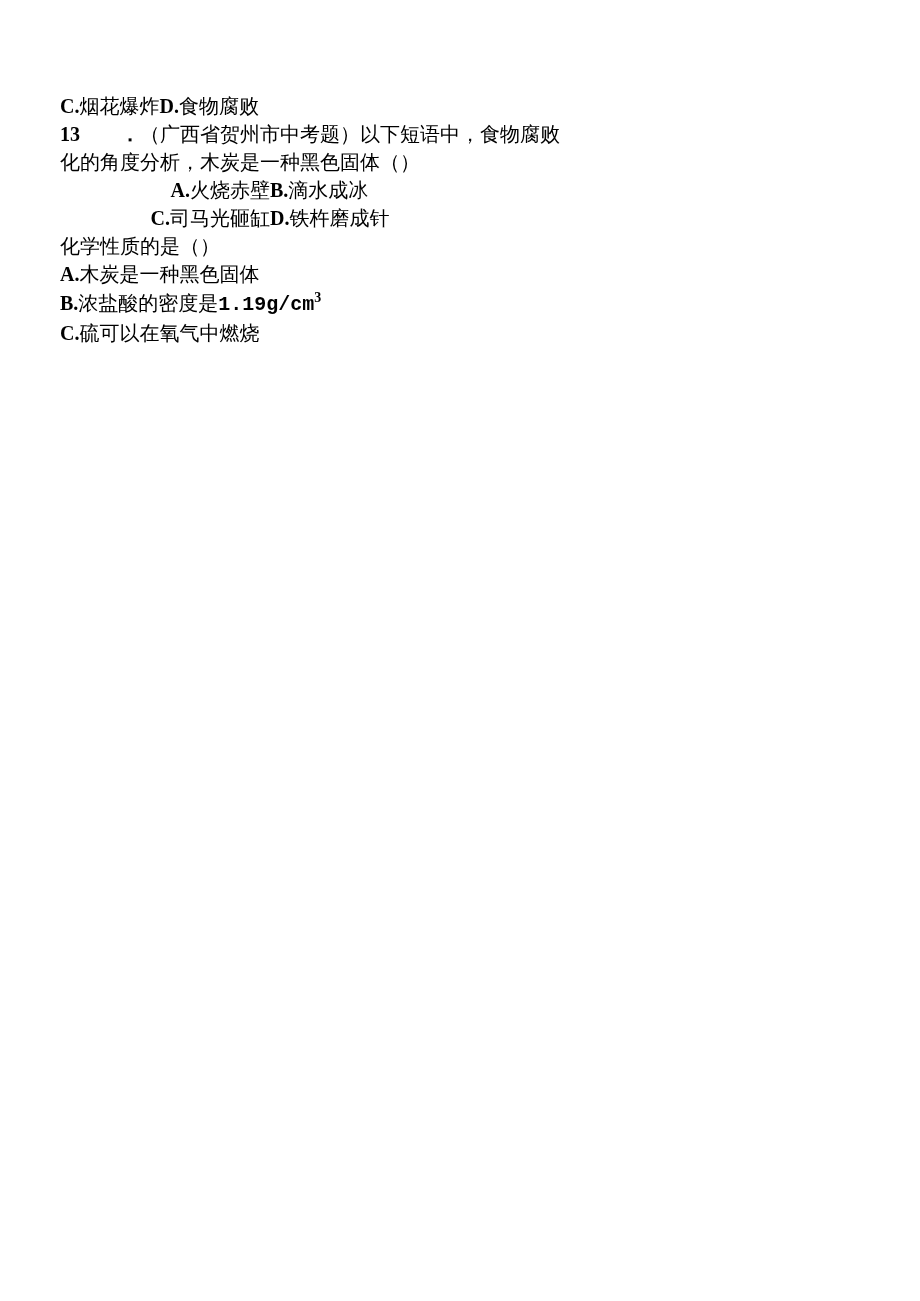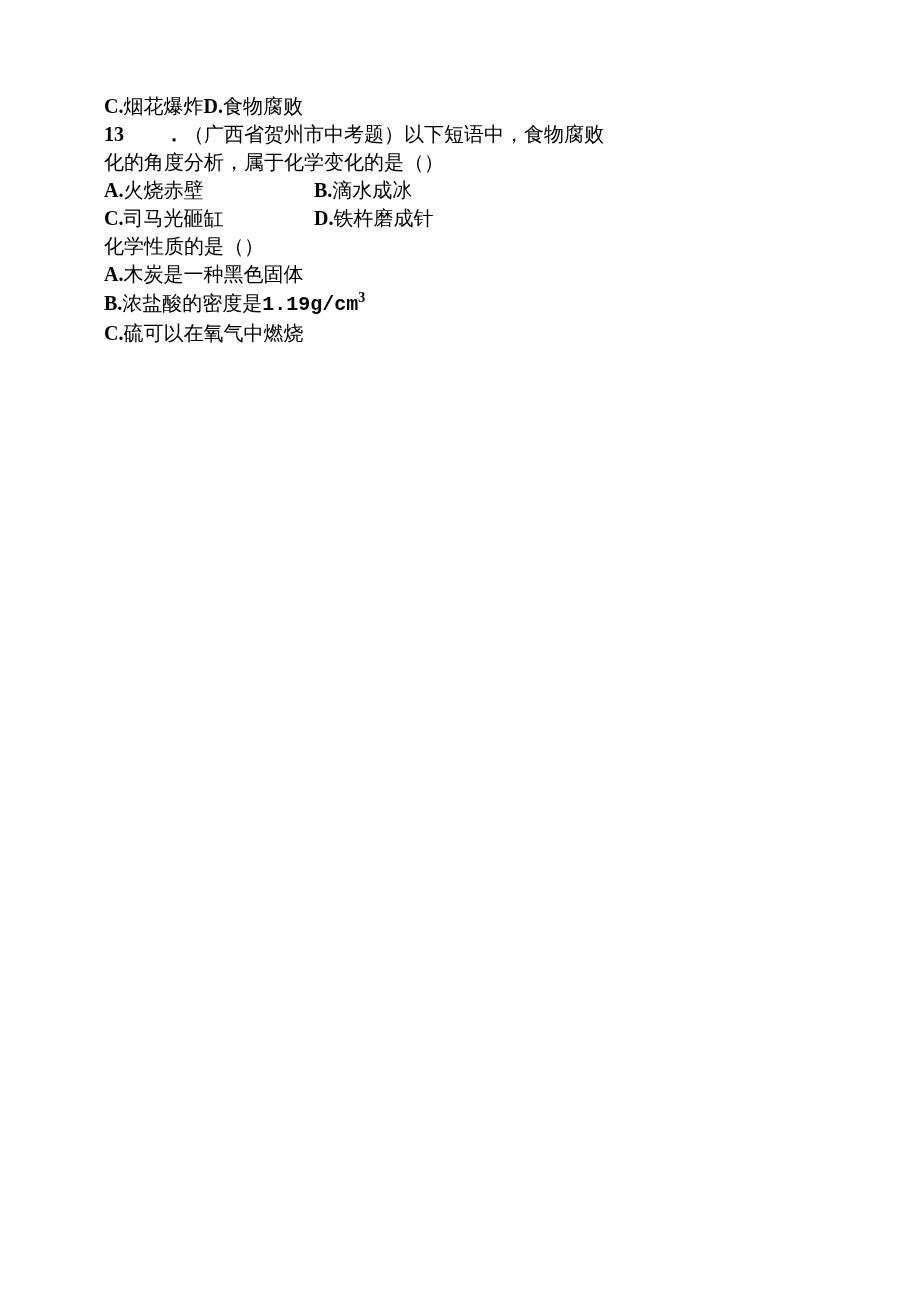--- a/index.html
+++ b/index.html
@@ -12,21 +12,20 @@
       font-family: "SimSun", "宋体", serif;
       width: 920px;
       height: 1301px;
       padding: 92px 60px;
       color: #000000;
       font-size: 20px;
       line-height: 1.4;
     }
     .line {
       display: block;
-      margin-left: 44px;
     }
     .bold {
       font-weight: bold;
     }
     .q-num {
       font-weight: bold;
       font-family: "Times New Roman", serif;
       text-align: right;
     }
     .opt-label {
@@ -38,36 +37,37 @@
     }
     sup {
       font-size: 0.7em;
       vertical-align: super;
     }
     .two-col {
       display: flex;
     }
     .col-a {
       width: 210px;
+      text-align: right;
     }
   </style>
 </head>
 <body>
 
 <div class="content">
 
   <div class="line">
     <span class="opt-label">C.</span><span>烟花爆炸</span><span class="opt-label">D.</span><span>食物腐败</span>
   </div>
 
   <div class="line">
     <span class="q-num">13</span><span class="spacer" style="width:40px"></span><span class="bold">．</span><span>（广西省贺州市中考题）以下短语中，食物腐败</span>
   </div>
   <div class="line">
-    <span>化的角度分析，属于化学变化的是（）</span>
+    <span>化的角度分析，木炭是一种黑色固体（）</span>
   </div>
 
   <div class="line two-col">
     <div class="col-a">
       <span class="opt-label">A.</span><span>火烧赤壁</span>
     </div>
     <div>
       <span class="opt-label">B.</span><span>滴水成冰</span>
     </div>
   </div>

